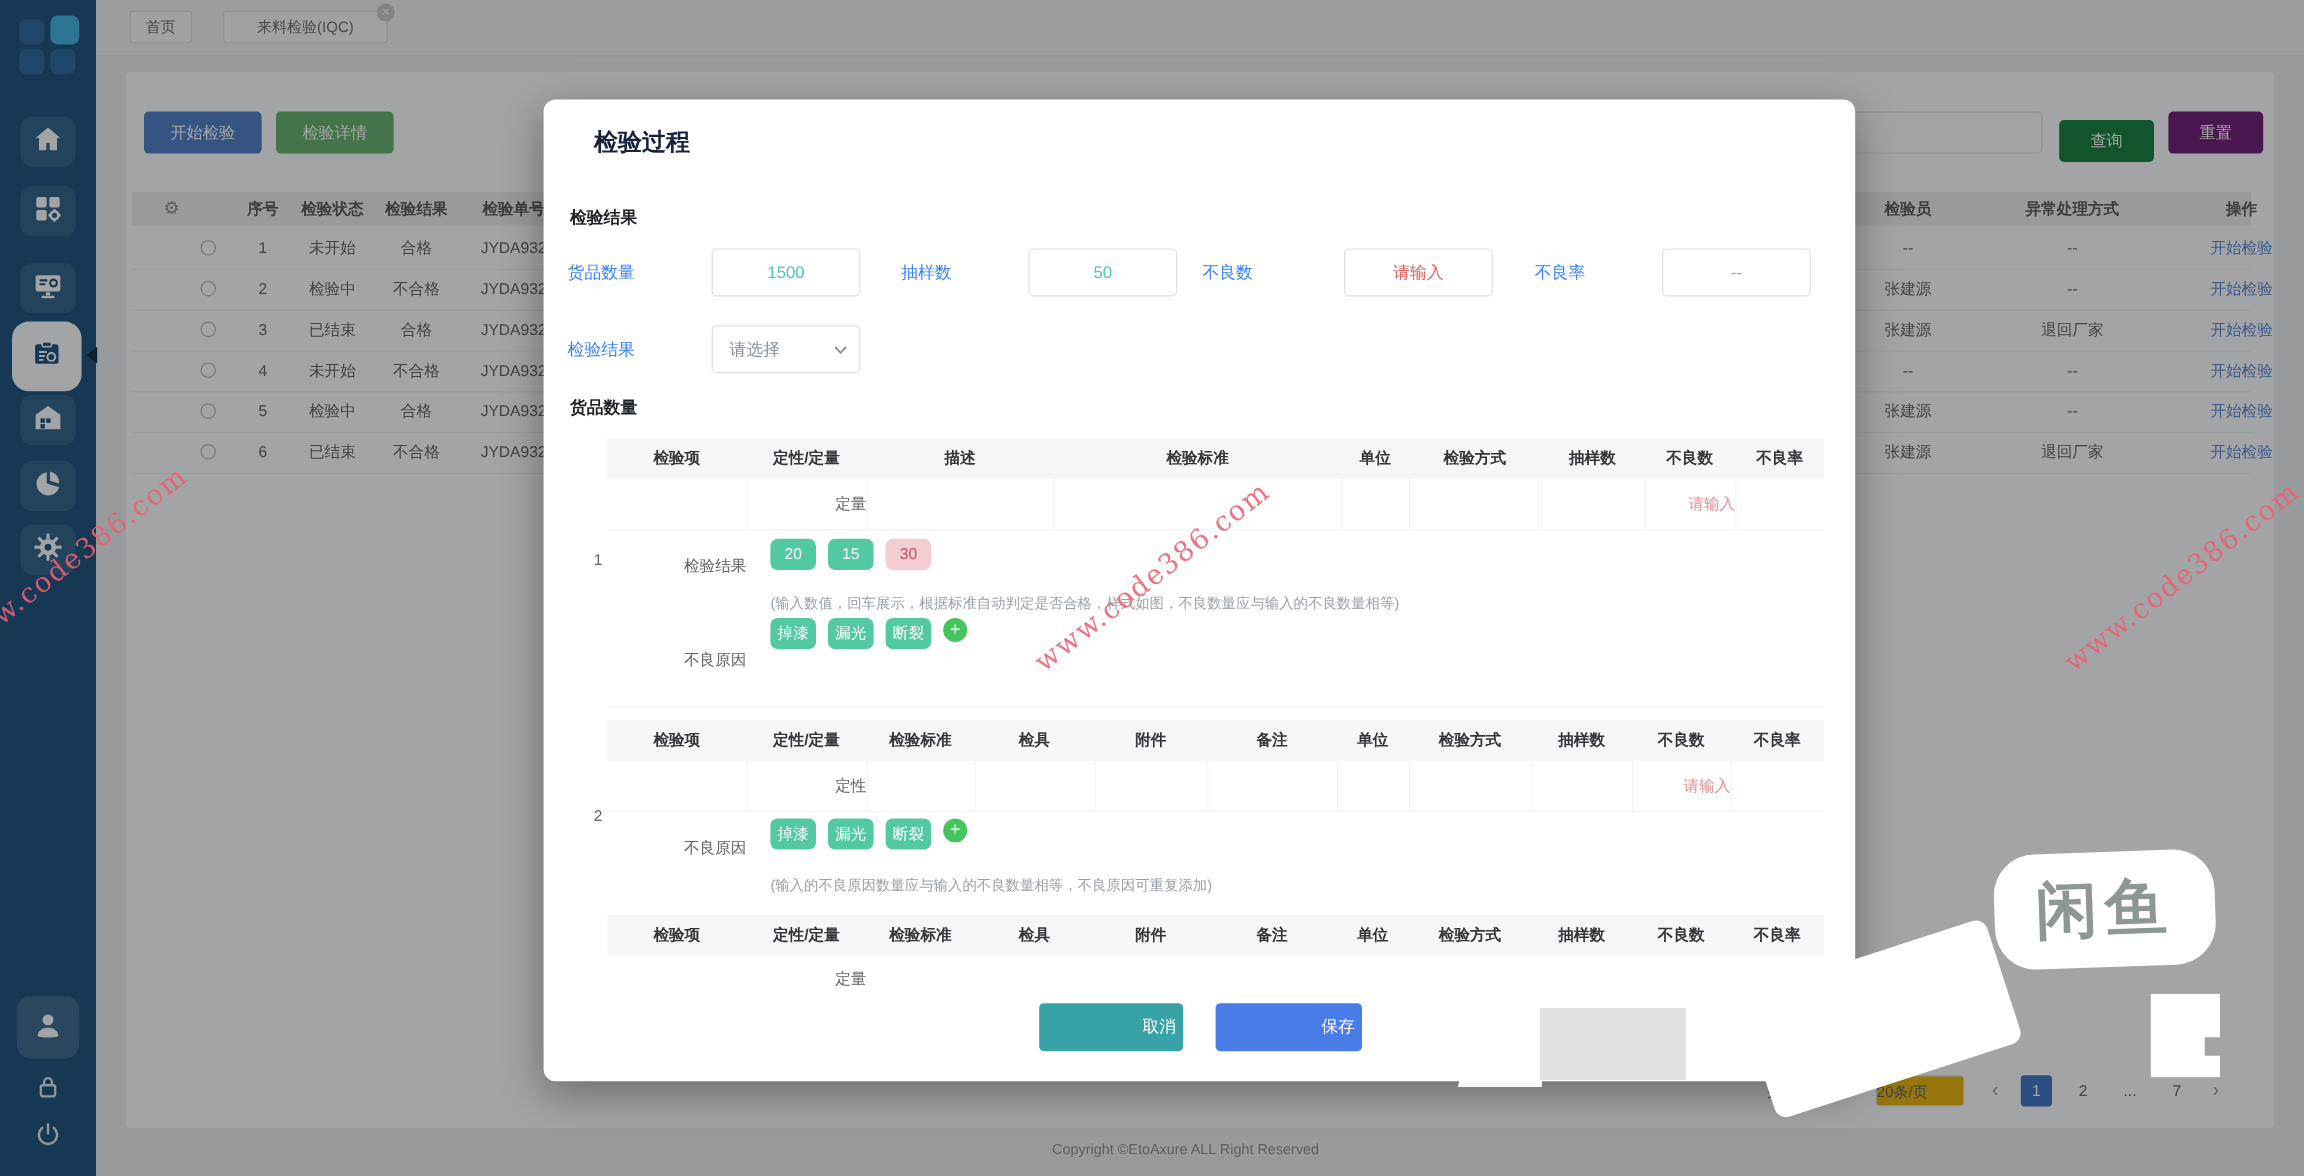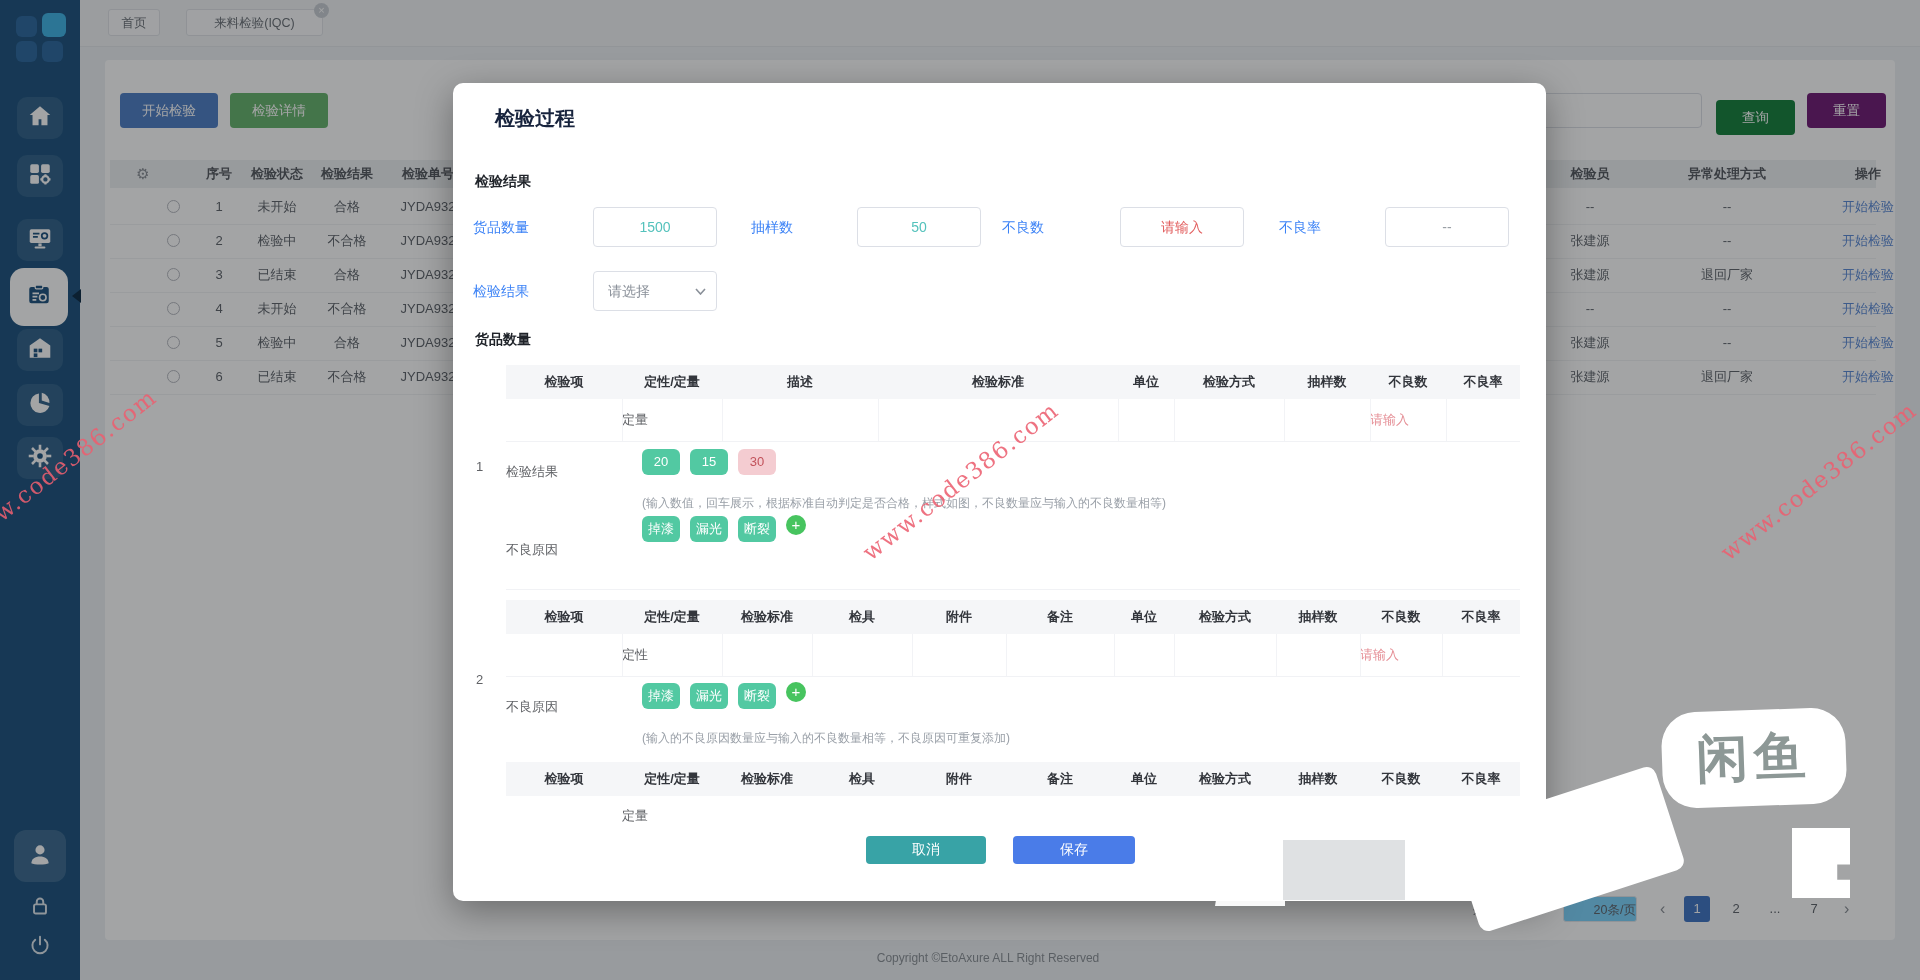--- a/index.html
+++ b/index.html
@@ -34,22 +34,22 @@
     box-sizing:border-box;background:#fff;font-size:13px;padding:0 10px;font-family:inherit;}
   .bg-head-band{position:absolute;left:30px;top:160px;width:1766px;height:28px;background:#eef0f3;}
   .bgcell{position:absolute;transform:translateX(-50%);white-space:nowrap;font-size:13px;color:#5f646b;line-height:34px;}
   .bghead{line-height:28px;color:#55595f;font-weight:600;}
   .bgrow{position:absolute;left:30px;width:1766px;height:34px;border-bottom:1px solid #f1f2f4;}
   .blue-link{color:#5b8ad6;cursor:pointer;}
   .radio{position:absolute;left:57px;top:10px;width:13px;height:13px;border:1.5px solid #b6b9bf;
     border-radius:50%;box-sizing:border-box;cursor:pointer;}
   .gear-ic{position:absolute;transform:translateX(-50%);font-size:15px;color:#8a8f96;line-height:28px;cursor:pointer;}
   .pag-text{position:absolute;font-size:13px;color:#5f646b;line-height:26px;}
-  .size-box{position:absolute;width:74px;height:26px;line-height:26px;background:#7dd3fc;border:1px solid #e3e6ea;
-    border-radius:3px;font-size:12.5px;color:#5f646b;text-align:right;cursor:pointer;box-sizing:border-box;}
+  .size-box{position:absolute;width:74px;height:26px;line-height:26px;background:#eab308;border:1px solid #e3e6ea;
+    border-radius:3px;font-size:12.5px;color:#5f646b;text-align:left;cursor:pointer;box-sizing:border-box;}
   .arrow{position:absolute;font-size:16px;color:#8a8f96;line-height:26px;cursor:pointer;}
   .pbox{display:inline-block;width:26px;height:26px;line-height:26px;background:#fff;border-radius:3px;
     margin-right:13px;text-align:center;color:#5f646b;font-size:13px;cursor:pointer;}
   .pbox.active{background:#3f74c4;color:#fff;}
   .footer{position:absolute;left:0;top:951px;width:1816px;text-align:center;font-size:12px;color:#8a9096;}
 
   
   .dim{position:absolute;inset:0;background:rgba(12,16,18,.38);z-index:10;}
   .modal{position:absolute;left:453px;top:83px;width:1093px;height:818px;background:#fff;border-radius:10px;
     box-shadow:0 10px 36px rgba(0,0,0,.35);z-index:20;}
@@ -60,33 +60,33 @@
     box-sizing:border-box;text-align:center;font-size:14px;font-family:inherit;color:#54c2bc;background:#fff;}
   .f-input.gray{color:#9aa0a6;}
   .f-input.red::placeholder{color:#e25f5f;opacity:1;}
   .sel{position:absolute;left:140px;top:188px;width:124px;height:40px;border:1px solid #dcdfe6;border-radius:4px;
     box-sizing:border-box;background:#fff;cursor:pointer;}
   .sel span{position:absolute;left:14px;top:0;line-height:38px;font-size:14px;color:#8a9099;}
   .sel svg{position:absolute;right:10px;top:16px;}
   .mtable{position:absolute;left:53px;width:1014px;}
   .mth{display:flex;height:34px;background:#f5f6f8;align-items:center;}
   .mth div{text-align:center;font-size:13px;color:#33363c;font-weight:600;box-sizing:border-box;}
-  .mcell{position:absolute;text-align:left;font-size:13px;color:#606266;white-space:nowrap;}
+  .mcell{position:absolute;text-align:right;font-size:13px;color:#606266;white-space:nowrap;}
   .ph-red{color:#e58f96;cursor:text;}
   .mnote{position:absolute;font-size:12px;color:#9aa0a8;white-space:nowrap;}
   .hline{position:absolute;left:0;width:1014px;height:1px;background:#f1f2f5;}
   .vline{position:absolute;width:1px;background:#f2f3f6;}
   .chiprow{position:absolute;white-space:nowrap;}
   .chip{display:inline-block;min-width:38px;height:26px;line-height:26px;border-radius:6px;background:#52c9a2;
     color:#fff;font-size:13px;text-align:center;margin-right:10px;padding:0 6px;box-sizing:border-box;cursor:pointer;}
   .chip.fail{background:#f4ccd1;color:#c2525b;}
   .plus{display:inline-block;width:20px;height:20px;line-height:19px;border-radius:50%;background:#47c45f;
     color:#fff;text-align:center;font-size:15px;vertical-align:3px;cursor:pointer;}
-  .m-btn{position:absolute;top:753px;height:28px;border:none;border-radius:4px;color:#fff;font-size:14px;
-    cursor:pointer;font-family:inherit;}
+  .m-btn{position:absolute;top:753px;height:40px;border:none;border-radius:4px;color:#fff;font-size:14px;
+    cursor:pointer;font-family:inherit;text-align:right;}
 
   
   .art{position:absolute;z-index:30;}
   .xianyu{position:absolute;left:1662px;top:710px;width:184px;height:96px;background:#fff;border-radius:34px;
     z-index:30;display:flex;align-items:center;justify-content:center;transform:rotate(-2deg);}
   .xianyu span{font-size:52px;font-weight:bold;color:#8d9896;letter-spacing:6px;}
   .wm{position:absolute;z-index:40;font-family:"DejaVu Serif",serif;font-size:23px;letter-spacing:1.5px;
     color:rgba(236,95,112,.88);transform:rotate(-38deg);white-space:nowrap;}
 </style>
 </head>

